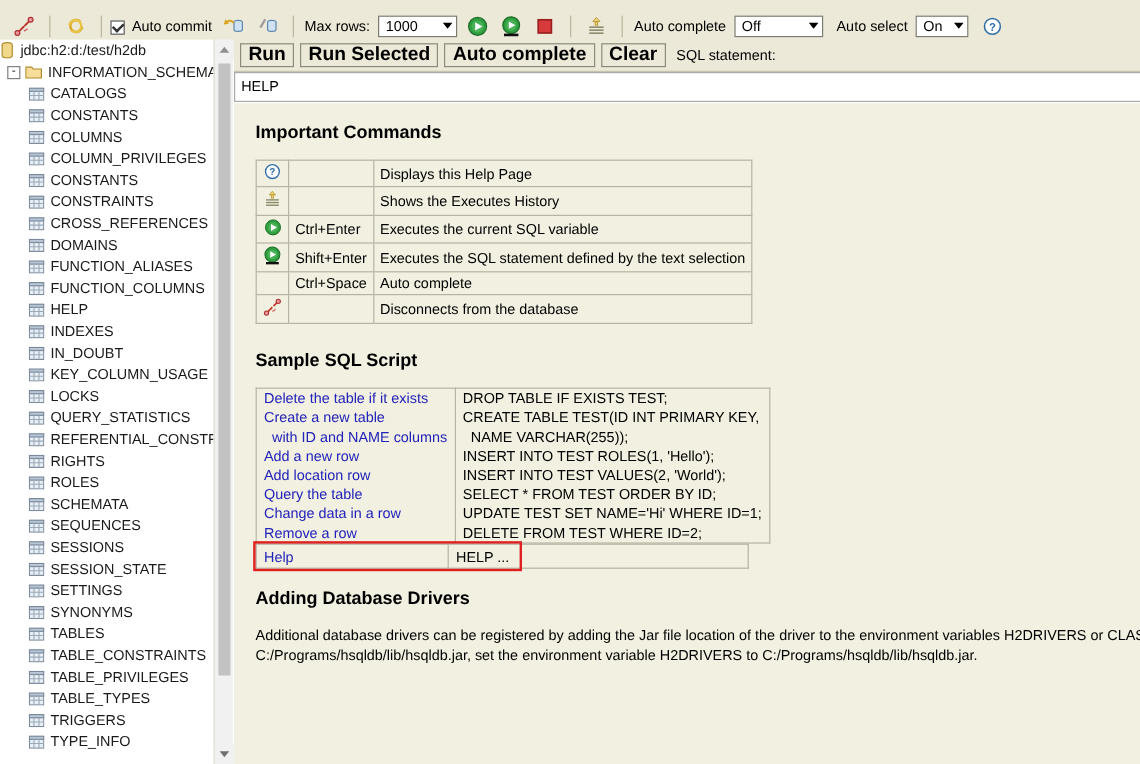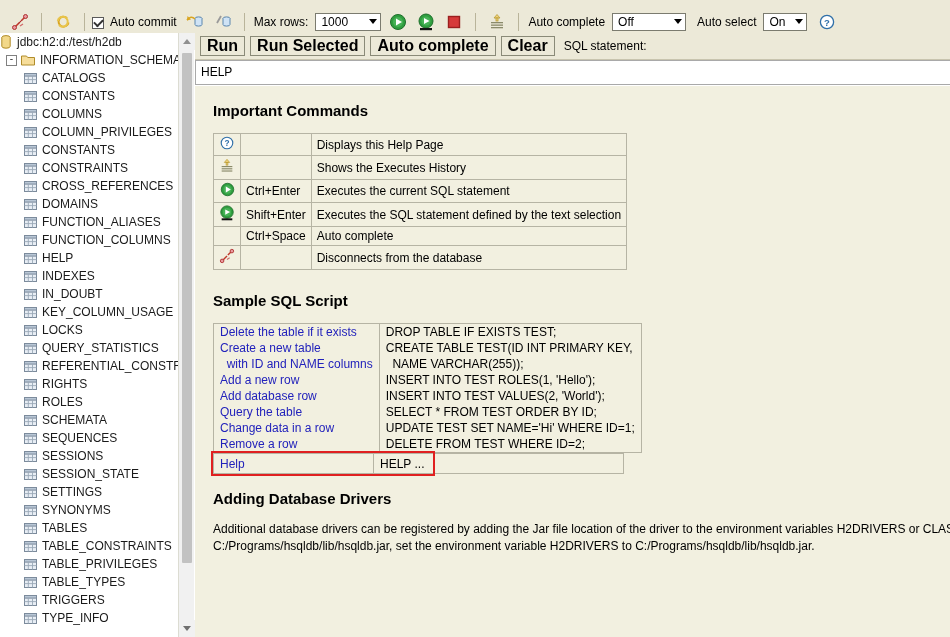--- a/index.html
+++ b/index.html
@@ -752,21 +752,21 @@
             <td class="key-cell">&nbsp;</td>
             <td class="desc-cell">Shows the Executes History</td>
           </tr>
           <tr>
             <td class="ic-cell"><svg width="15" height="15" viewBox="0 0 18 18">
                 <circle cx="9" cy="9" r="7.5" fill="#2f9e3f" stroke="#1d6e2a" stroke-width="1"></circle>
                 <circle cx="9" cy="9" r="5" fill="#5ec46c" opacity="0.5"></circle>
                 <path d="M7 5.5 L13 9 L7 12.5 Z" fill="#ffffff"></path>
               </svg></td>
             <td class="key-cell">Ctrl+Enter</td>
-            <td class="desc-cell">Executes the current SQL statement</td>
+            <td class="desc-cell">Executes the current SQL variable</td>
           </tr>
           <tr>
             <td class="ic-cell"><svg width="16" height="16" viewBox="0 0 18 18">
                 <circle cx="9" cy="8" r="7" fill="#2f9e3f" stroke="#1d6e2a" stroke-width="1"></circle>
                 <circle cx="9" cy="8" r="4.6" fill="#5ec46c" opacity="0.5"></circle>
                 <path d="M7 5 L12.5 8 L7 11 Z" fill="#ffffff"></path>
                 <rect x="3" y="15" width="12" height="2.2" fill="#111111"></rect>
               </svg></td>
             <td class="key-cell">Shift+Enter</td>
             <td class="desc-cell">Executes the SQL statement defined by the text selection</td>
@@ -794,21 +794,21 @@
 
     <table class="sql-tbl">
       <tbody>
         <tr>
           <td class="sql-desc">
             <div id="sample-desc">
                 <div class="sl">Delete the table if it exists</div>
                 <div class="sl">Create a new table</div>
                 <div class="sl">  with ID and NAME columns</div>
                 <div class="sl">Add a new row</div>
-                <div class="sl">Add database row</div>
+                <div class="sl">Add location row</div>
                 <div class="sl">Query the table</div>
                 <div class="sl">Change data in a row</div>
                 <div class="sl">Remove a row</div>
               </div>
           </td>
           <td class="sql-code">
             <div id="sample-code">
                 <div class="sl">DROP TABLE IF EXISTS TEST;</div>
                 <div class="sl">CREATE TABLE TEST(ID INT PRIMARY KEY,</div>
                 <div class="sl">  NAME VARCHAR(255));</div>

